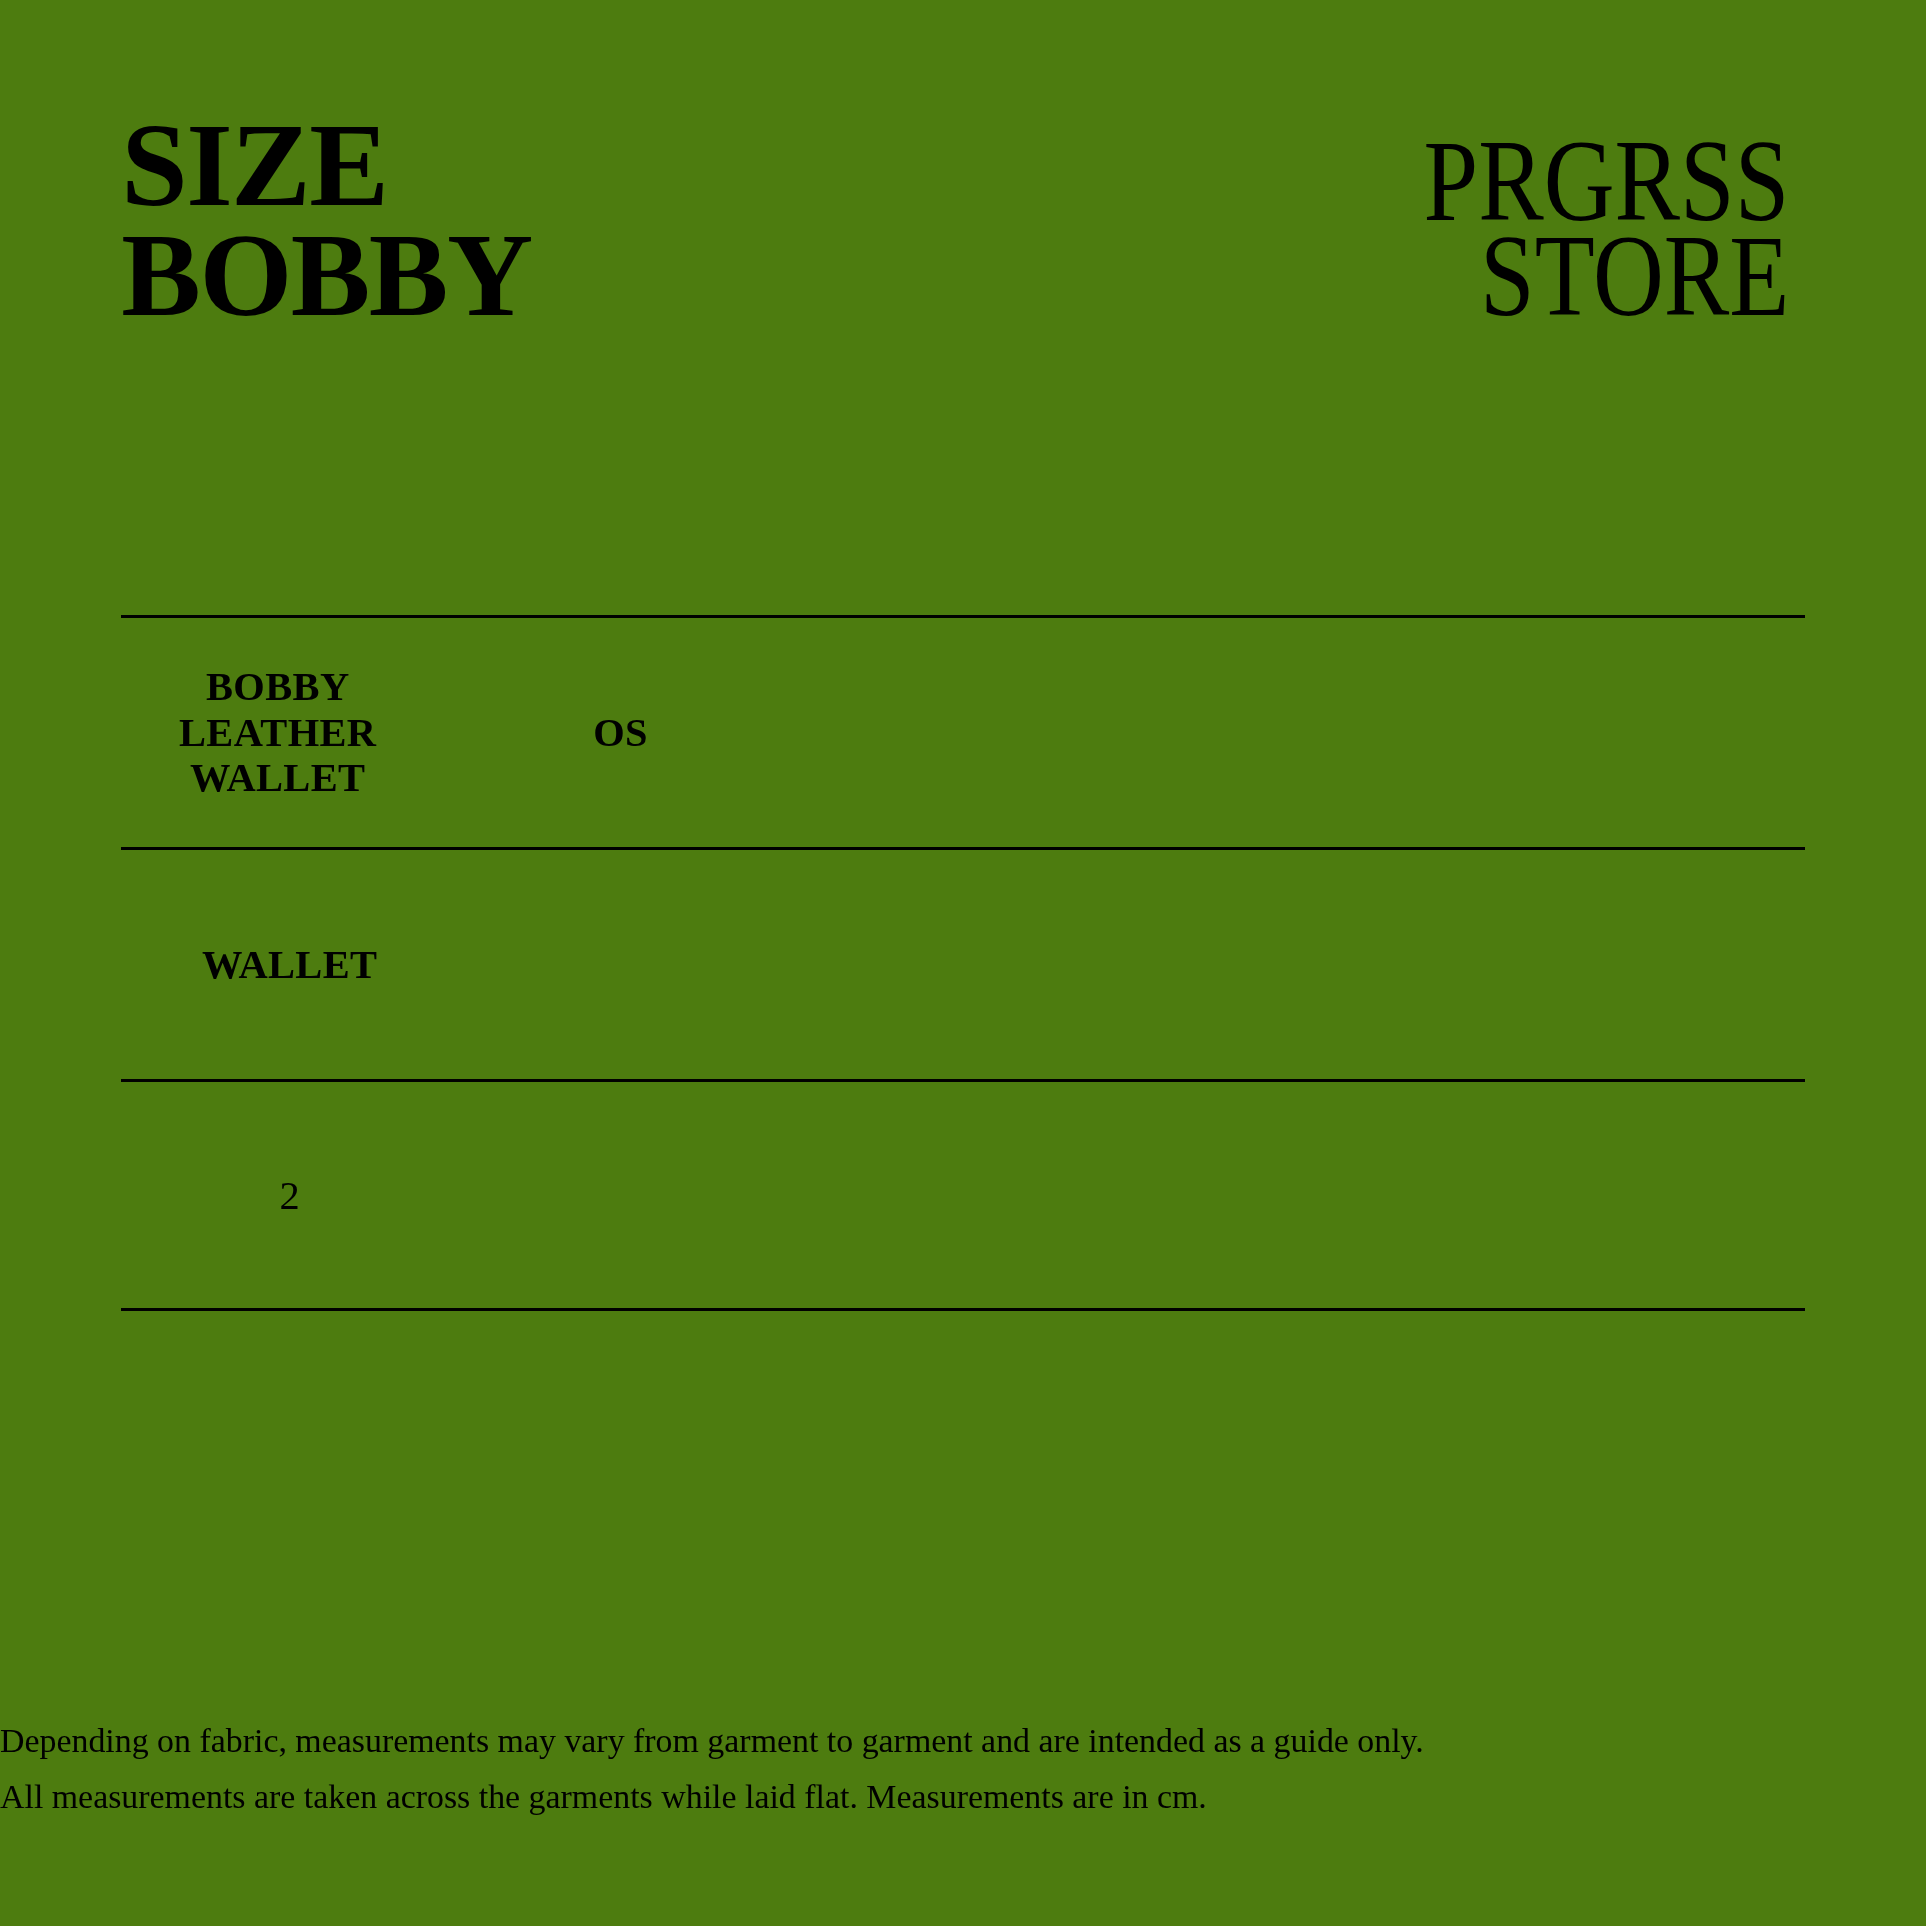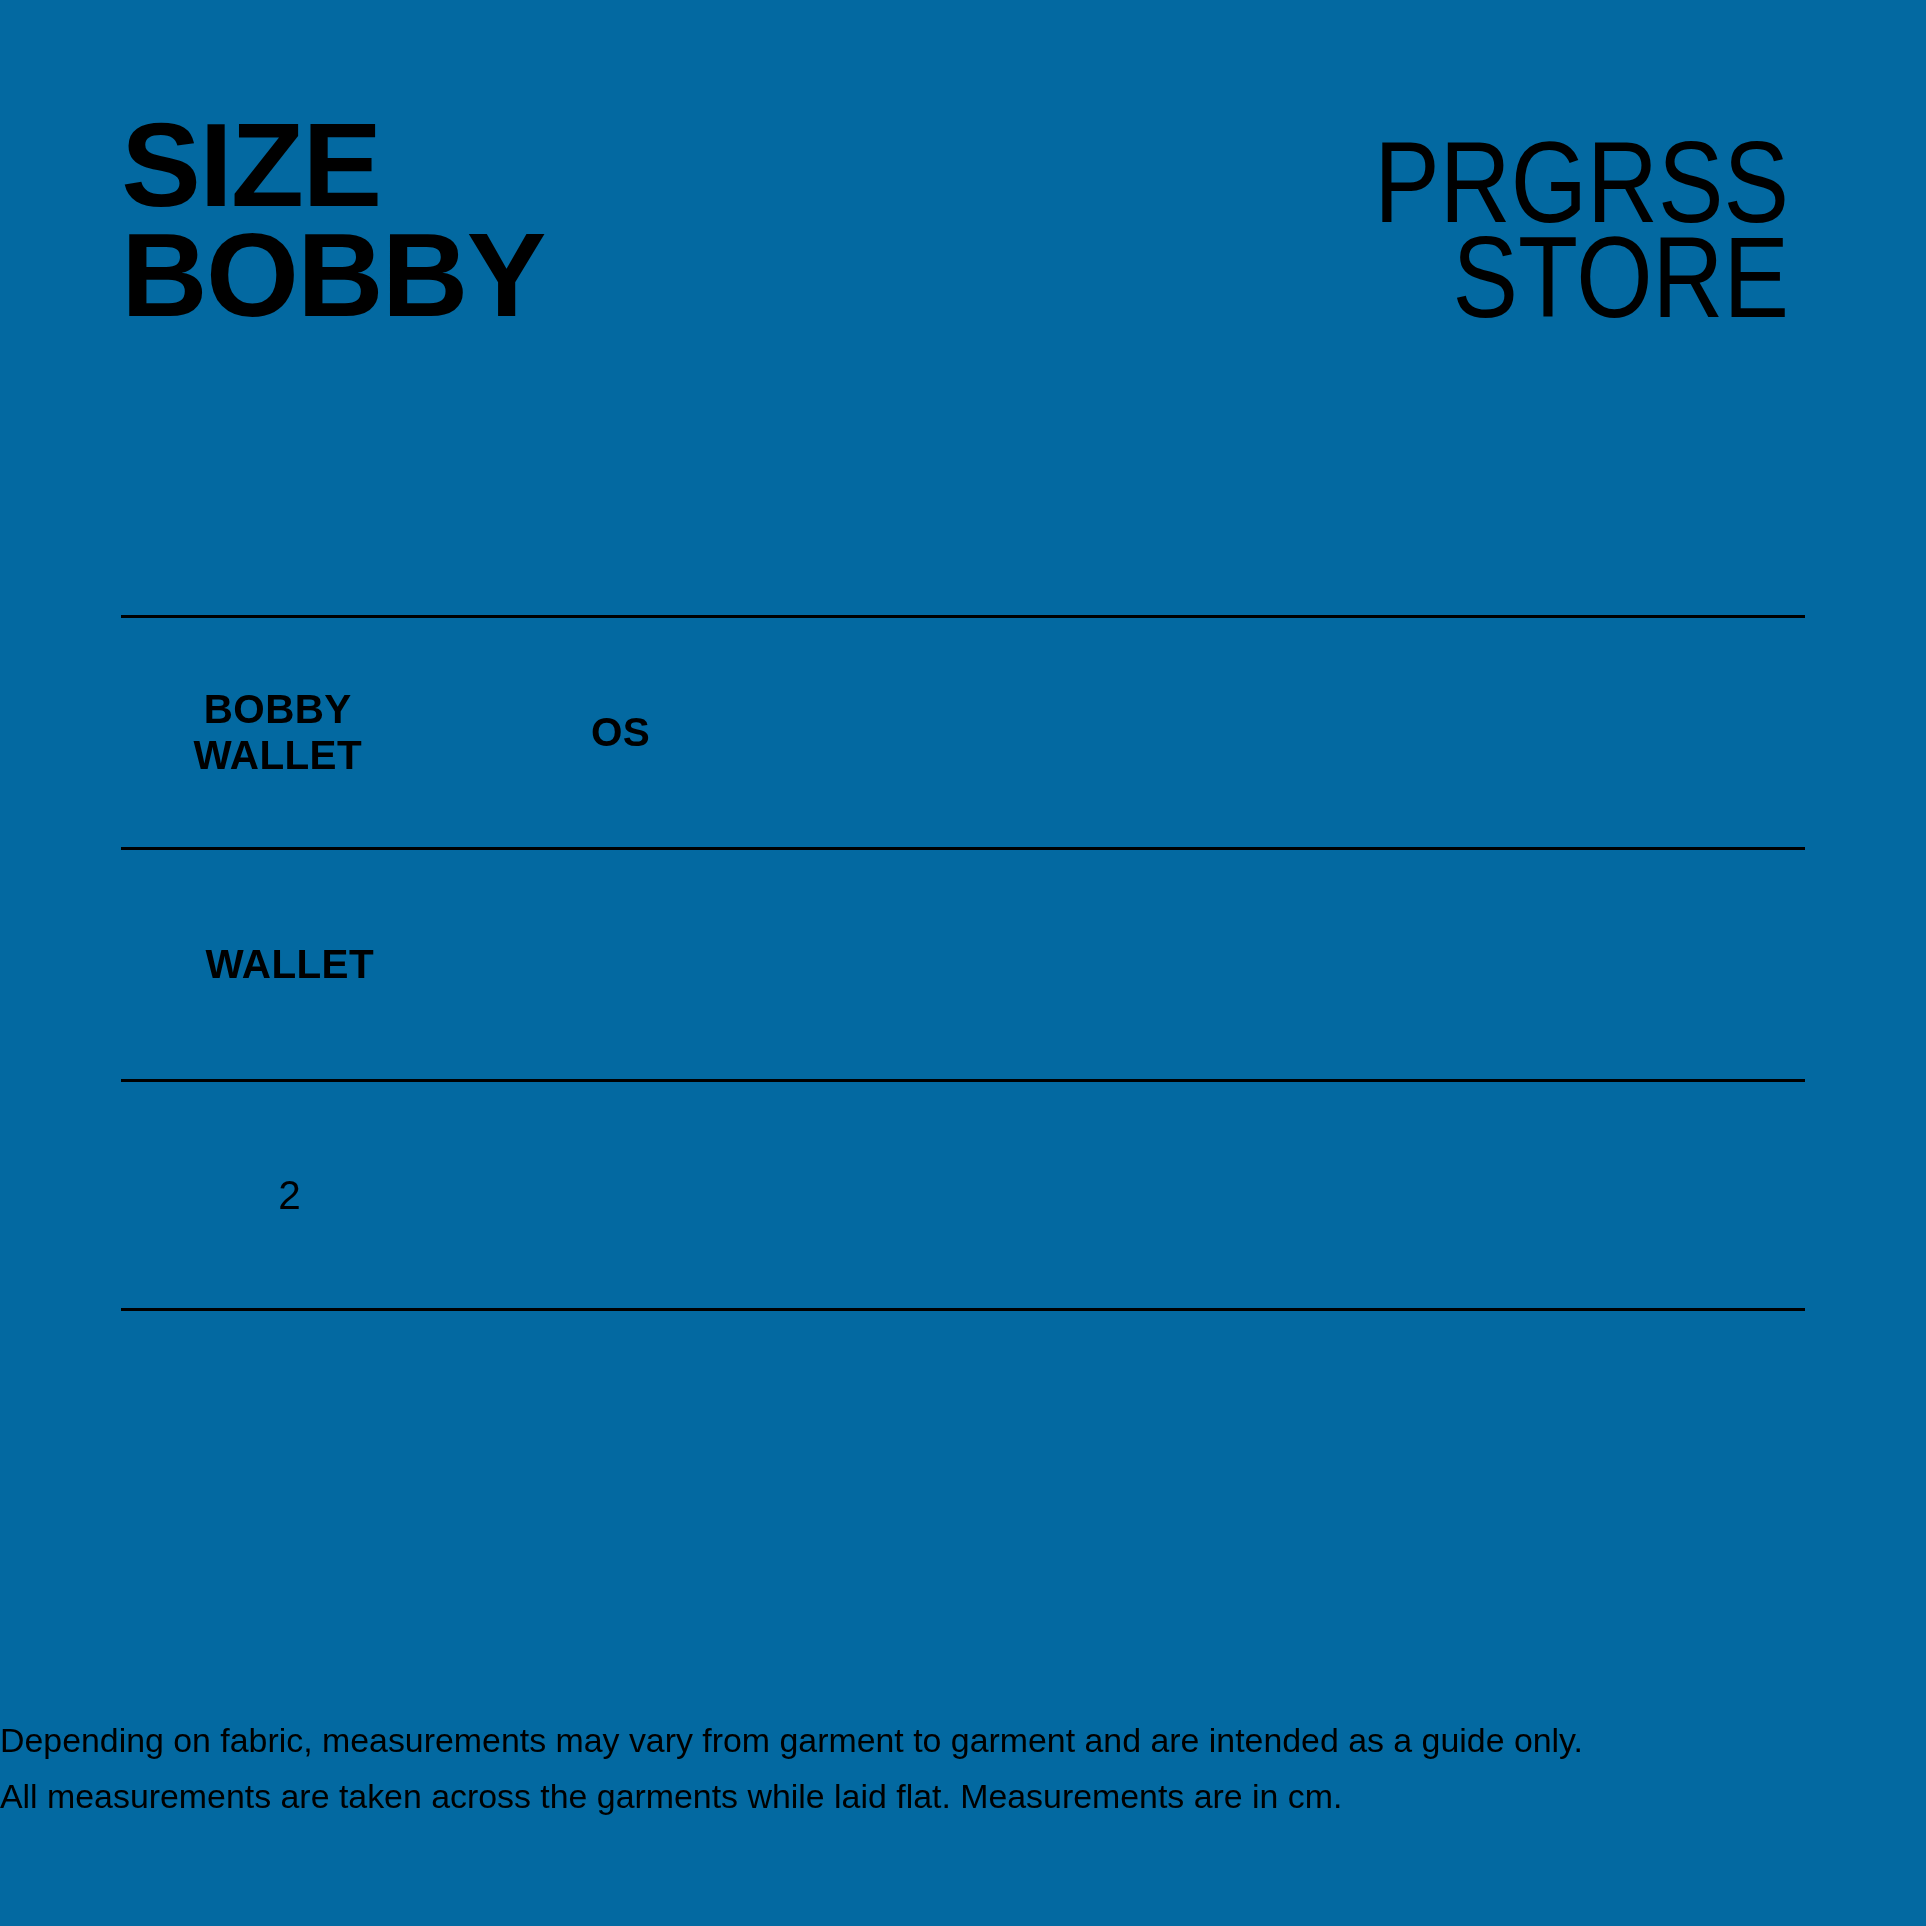--- a/index.html
+++ b/index.html
@@ -4,23 +4,23 @@
 <style>
   html, body {
     margin: 0;
     padding: 0;
     background: #ffffff;
   }
   .canvas {
     position: relative;
     width: 100vw;
     height: 100vw;
-    background: #0369a1;
+    background: #4d7c0f;
     color: #000000;
-    font-family: Liberation Sans, sans-serif;
+    font-family: Liberation Serif, serif;
     overflow: hidden;
   }
 
   
   .title {
     position: absolute;
     left: 6.3vw;
     top: 5.7vw;
     font-size: 6.2vw;
     line-height: 5.74vw;
@@ -97,20 +97,21 @@
   <div class="brand">
     <div>PRGRSS</div>
     <div>STORE</div>
   </div>
 
   <div class="size-table">
 
     <div class="t-row r1">
       <div class="cell bold">
         <div class="product-line">BOBBY</div>
+        <div class="product-line">LEATHER</div>
         <div class="product-line">WALLET</div>
       </div>
       <div class="cell bold">OS</div>
       <div class="cell"></div>
       <div class="cell"></div>
       <div class="cell"></div>
     </div>
 
 
     <div class="t-row r3">

